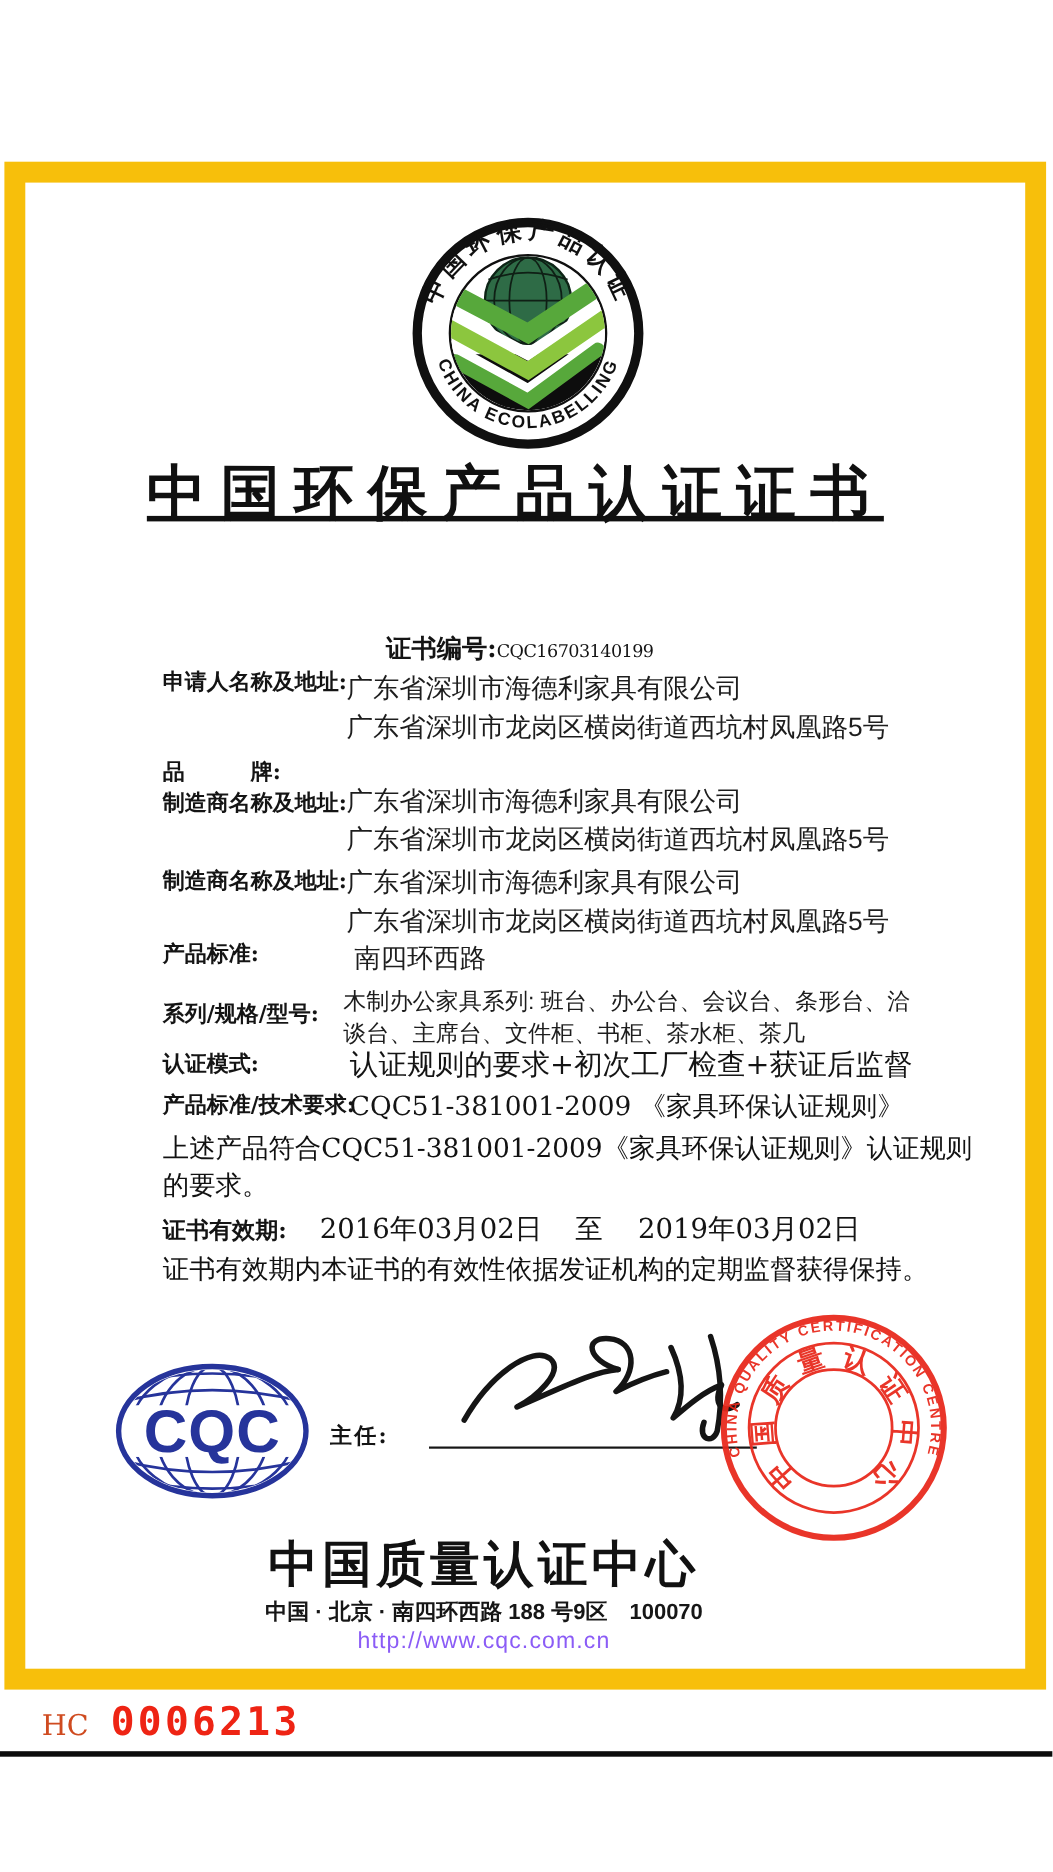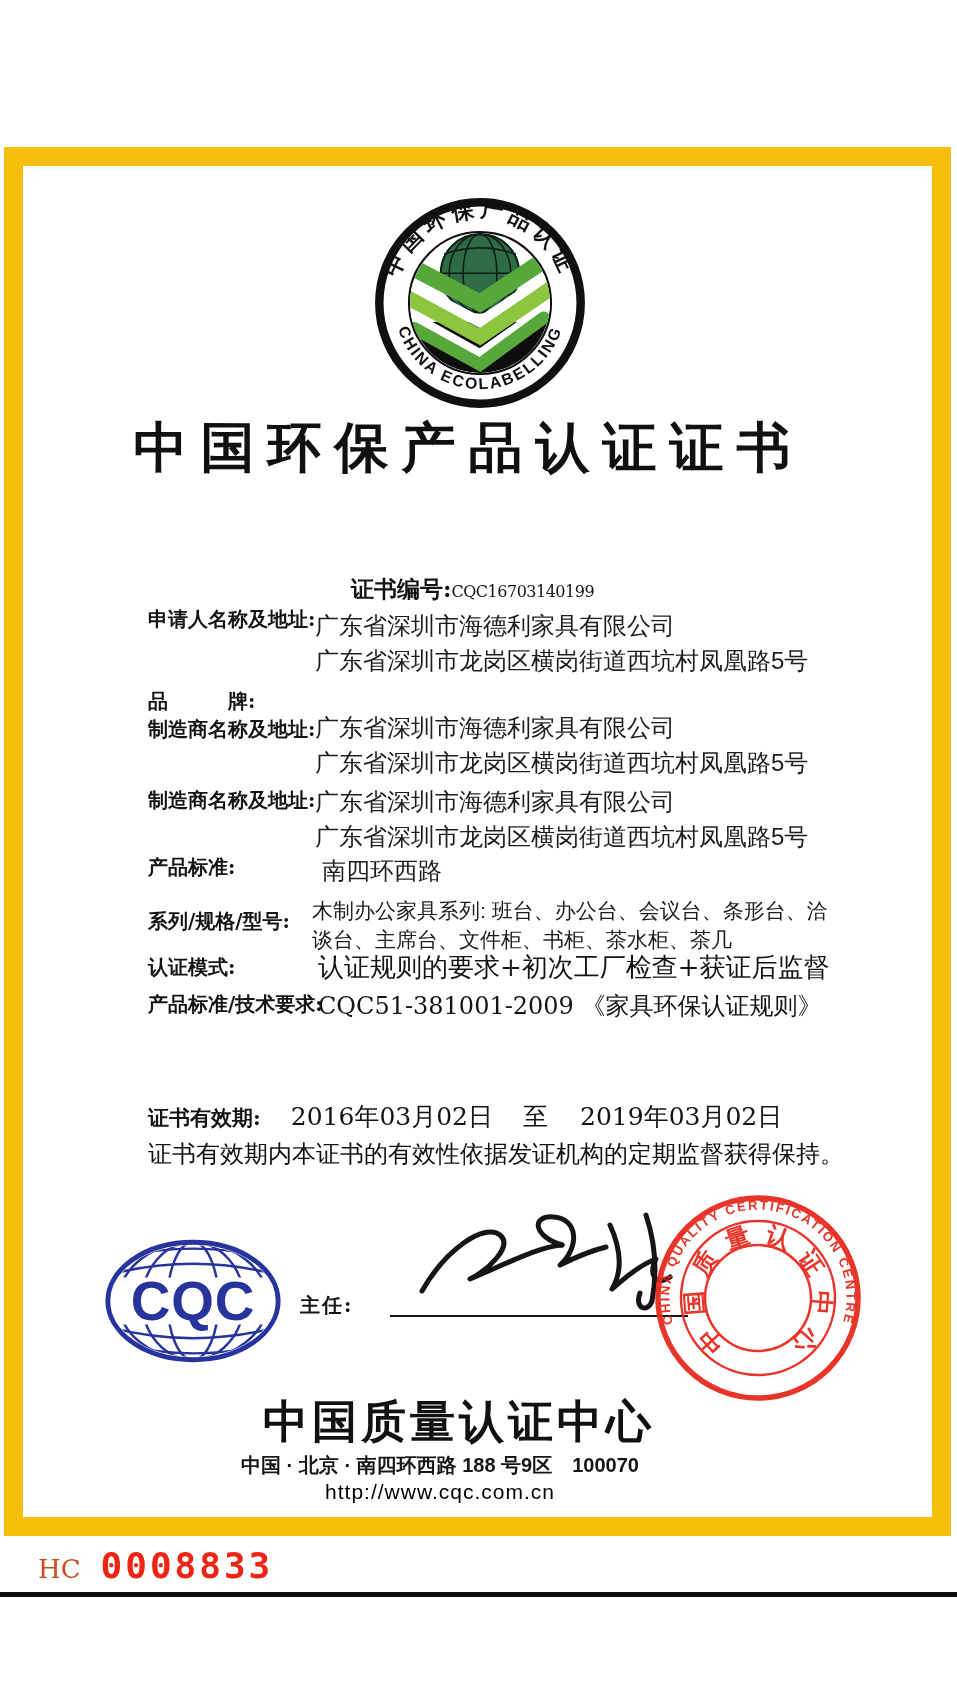--- a/index.html
+++ b/index.html
@@ -3,45 +3,45 @@
 <meta charset="utf-8">
 <style>
   html,body{margin:0;padding:0;background:#ffffff;}
   .page{position:relative;width:957px;height:1702px;background:#fff;overflow:hidden;
         font-family:"DejaVu Serif",serif;color:#141414;}
   .frame{position:absolute;left:4px;top:147px;width:947px;height:1389px;
          border:19px solid #F7BF0B;box-sizing:border-box;}
   .eco-logo{position:absolute;left:374px;top:197px;width:212px;height:212px;}
   .title{position:absolute;top:412px;left:0;width:937px;text-align:center;
          font-family:"Liberation Sans",sans-serif;font-weight:bold;font-size:54px;
-         letter-spacing:13px;color:#101010;white-space:nowrap;}
+         letter-spacing:13px;color:#101010;white-space:nowrap;text-decoration:underline;}
   .certno{position:absolute;top:574px;left:351px;font-size:23px;font-weight:bold;white-space:nowrap;}
   .certno .v{font-weight:normal;font-size:16px;letter-spacing:-0.5px;margin-left:0;text-align:center;}
   .lab{position:absolute;left:148px;font-size:20px;font-weight:bold;white-space:nowrap;}
   .val{position:absolute;left:315px;font-family:"Liberation Sans",sans-serif;font-size:24px;color:#1d1d1d;white-space:nowrap;}
   .val2{position:absolute;left:315px;font-family:Liberation Sans, sans-serif;font-size:21px;color:#1d1d1d;line-height:29px;}
   .vserif{position:absolute;left:318px;font-size:26px;color:#141414;white-space:nowrap;}
   .para{position:absolute;left:148px;font-size:24px;line-height:33px;color:#111;}
   .validity{position:absolute;left:148px;top:1100px;font-size:25px;white-space:nowrap;}
   .validity .vl{font-weight:bold;font-size:21px;}
   .validity .d1{margin-left:30px;}
   .validity .zhi{margin-left:30px;}
   .validity .d2{margin-left:32px;}
   .cqc-logo{position:absolute;left:100px;top:1236px;width:186px;height:130px;}
   .director{position:absolute;left:300px;top:1292px;font-size:20px;font-weight:bold;letter-spacing:2px;white-space:nowrap;}
   .sig-line{position:absolute;left:390px;top:1285px;width:298px;height:30px;border-bottom:2px solid #161616;}
   .signature{position:absolute;left:412px;top:1205px;width:300px;height:112px;}
   .stamp{position:absolute;left:652px;top:1192px;width:212px;height:212px;opacity:0.94;}
   .footer-org{position:absolute;top:1392px;left:0;width:880px;text-align:center;
               font-family:"Liberation Sans",sans-serif;font-weight:bold;font-size:45px;
-              letter-spacing:4px;color:#111;white-space:nowrap;margin-left:19px;}
+              letter-spacing:4px;color:#111;white-space:nowrap;}
   .footer-addr{position:absolute;top:1452px;left:0;width:880px;text-align:center;
                font-family:"Liberation Sans",sans-serif;font-weight:bold;font-size:20px;color:#161616;}
   .footer-url{position:absolute;top:1480px;left:0;width:880px;text-align:center;
-              font-family:"Liberation Sans",sans-serif;font-size:21px;letter-spacing:1px;color:#000000;}
+              font-family:"Liberation Sans",sans-serif;font-size:21px;letter-spacing:1px;color:#8b5cf6;}
   .serial{position:absolute;left:38px;top:1545px;white-space:nowrap;}
   .serial .p{font-family:"DejaVu Serif",serif;font-size:26px;color:#cf4b20;margin-right:20px;}
   .serial .n{font-family:"DejaVu Sans Mono",monospace;font-size:36px;font-weight:bold;
              letter-spacing:3px;color:#ee2414;}
   .scan-line{position:absolute;left:0;top:1592px;width:957px;height:5px;background:#0c0c0c;}
   svg text{font-family:"Liberation Sans",sans-serif;}
   svg .cn{font-family:"DejaVu Serif",serif;}
 </style>
 </head>
 <body>
@@ -112,20 +112,21 @@
 
   <div class="lab" style="top:908px">系列/规格/型号:</div>
   <div class="val2" style="top:896px;left:312px;width:518px">木制办公家具系列: 班台、办公台、会议台、条形台、洽谈台、主席台、文件柜、书柜、茶水柜、茶几</div>
 
   <div class="lab" style="top:954px">认证模式:</div>
   <div class="vserif" style="top:950px">认证规则的要求+初次工厂检查+获证后监督</div>
 
   <div class="lab" style="top:991px">产品标准/技术要求:</div>
   <div class="vserif" style="top:990px;font-size:24px">CQC51-381001-2009 《家具环保认证规则》</div>
 
+  <div class="para" style="top:1028px;width:740px">上述产品符合CQC51-381001-2009《家具环保认证规则》认证规则的要求。</div>
 
   <div class="validity">
     <span class="vl">证书有效期:</span><span class="d1">2016年03月02日</span><span class="zhi">至</span><span class="d2">2019年03月02日</span>
   </div>
 
   <div class="para" style="top:1138px;width:780px;white-space:nowrap">证书有效期内本证书的有效性依据发证机构的定期监督获得保持。</div>
 
   <svg class="cqc-logo" viewBox="0 0 190 132">
     <defs>
         <clipPath id="cqcClip">
@@ -179,18 +180,18 @@
       <text x="169.8" y="110.8" dominant-baseline="central" transform="rotate(94.3 169.8 110.8)">中</text>
       <text x="153.5" y="148.8" dominant-baseline="central" transform="rotate(132 153.5 148.8)">心</text>
     </g>
   </svg>
 
   <div class="footer-org">中国质量认证中心</div>
   <div class="footer-addr">中国 · 北京 · 南四环西路 188 号9区　100070</div>
   <div class="footer-url">http://www.cqc.com.cn</div>
 
   <div class="serial">
-    <span class="p">HC</span><span class="n">0008833</span>
+    <span class="p">HC</span><span class="n">0006213</span>
   </div>
 
   <div class="scan-line"></div>
 
 </div>
 
 </body></html>

